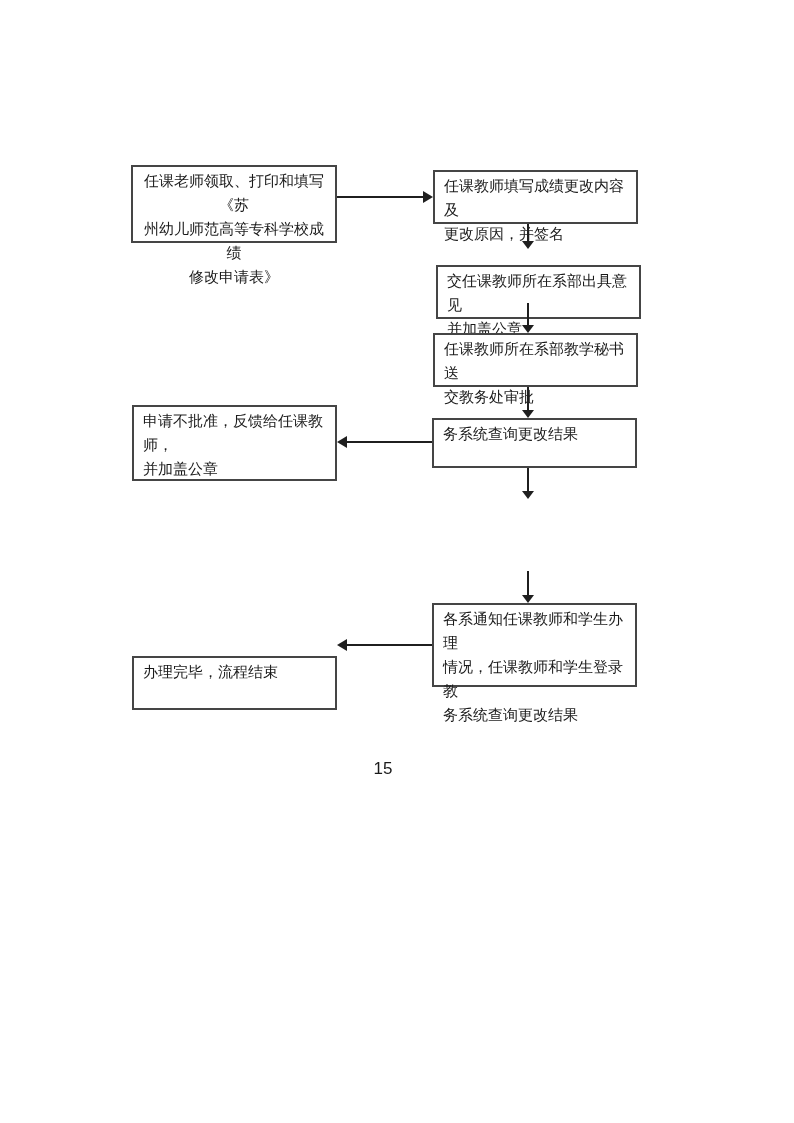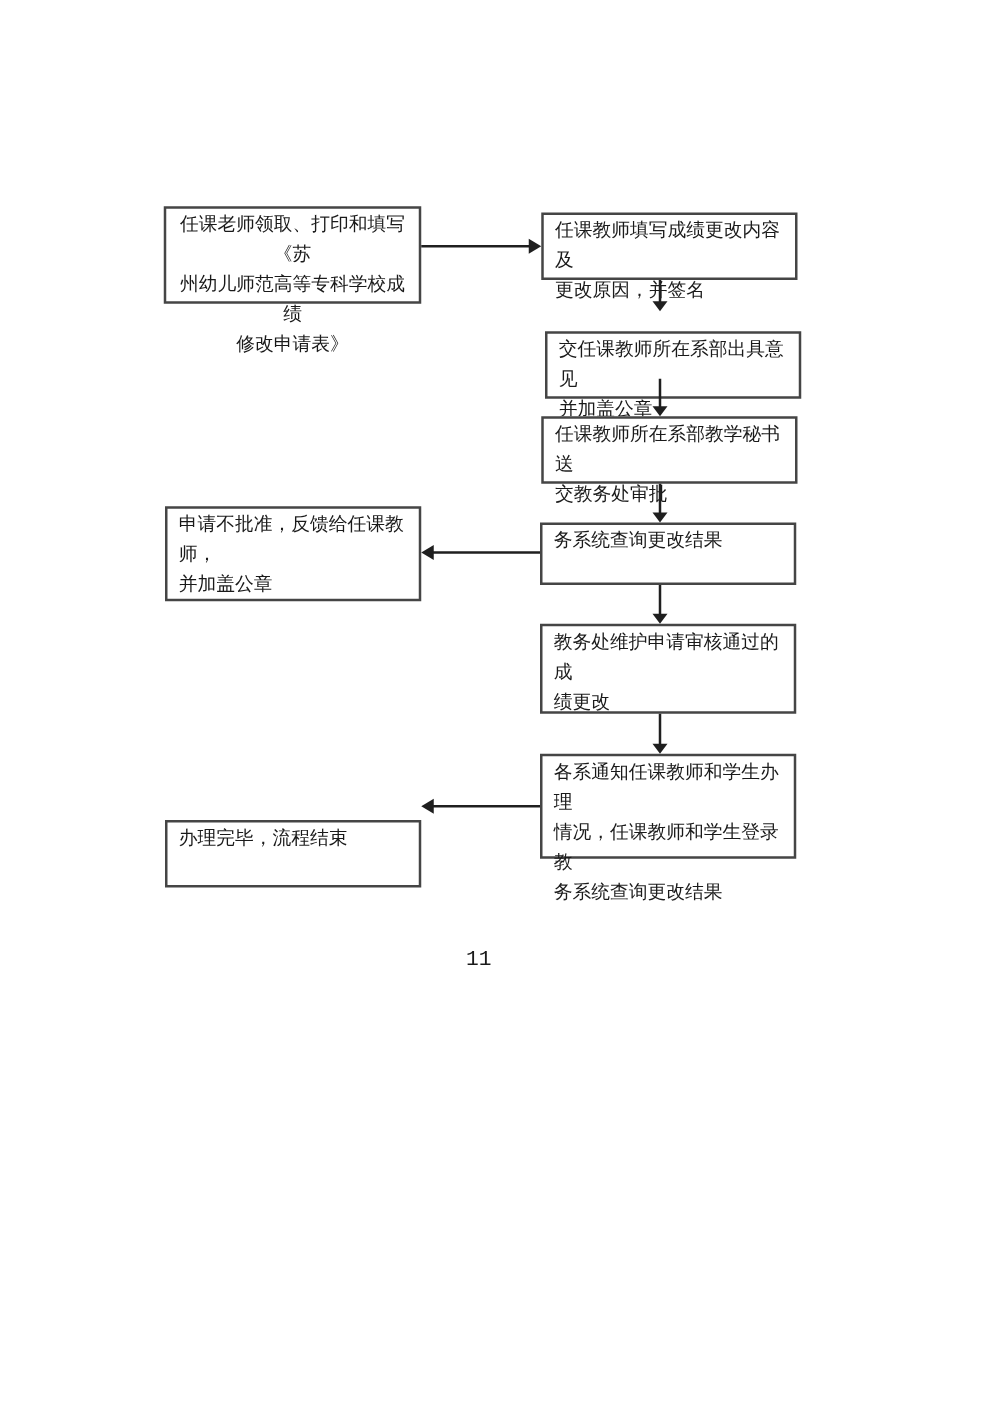--- a/index.html
+++ b/index.html
@@ -5,21 +5,21 @@
   html, body {
     margin: 0;
     padding: 0;
     background: #ffffff;
   }
   .page {
     position: relative;
     width: 794px;
     height: 897px;
     background: #ffffff;
-    font-family: Liberation Mono, monospace;
+    font-family: Liberation Sans, sans-serif;
     overflow: hidden;
   }
   .node {
     position: absolute;
     box-sizing: border-box;
     border: 2px solid #454545;
     background: #ffffff;
     color: #1a1a1a;
     font-size: 15px;
     line-height: 24px;
@@ -98,22 +98,20 @@
 修改申请表》</div>
   <div class="node" id="n2">任课教师填写成绩更改内容及
 更改原因，并签名</div>
   <div class="node" id="n3">交任课教师所在系部出具意见
 并加盖公章</div>
   <div class="node" id="n4">任课教师所在系部教学秘书送
 交教务处审批</div>
   <div class="node" id="n5">申请不批准，反馈给任课教师，
 并加盖公章</div>
   <div class="node" id="n6">务系统查询更改结果</div>
-  <div class="node" id="n7">教务处维护申请审核通过的成
-绩更改</div>
   <div class="node" id="n8">各系通知任课教师和学生办理
 情况，任课教师和学生登录教
 务系统查询更改结果</div>
   <div class="node" id="n9">办理完毕，流程结束</div>
 
   <div class="connector c1">
     <div class="line"></div>
     <div class="head head-right"></div>
   </div>
 
@@ -145,15 +143,15 @@
   <div class="connector c7">
     <div class="line"></div>
     <div class="head head-down"></div>
   </div>
 
   <div class="connector c8">
     <div class="head head-left"></div>
     <div class="line"></div>
   </div>
 
-  <div class="page-number">11</div>
+  <div class="page-number">15</div>
 
 </div>
 
 </body></html>

